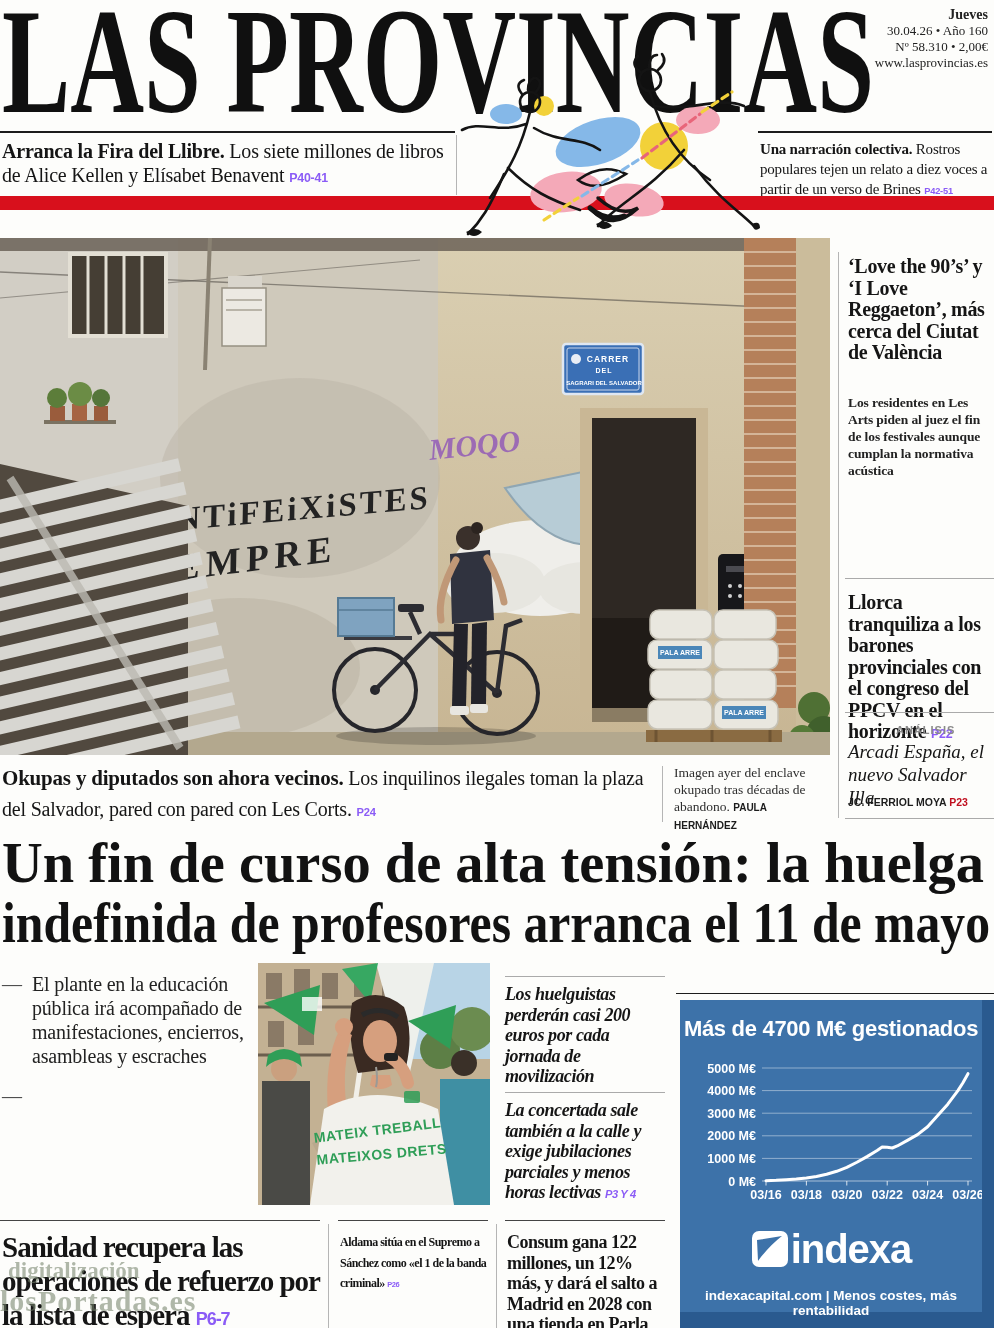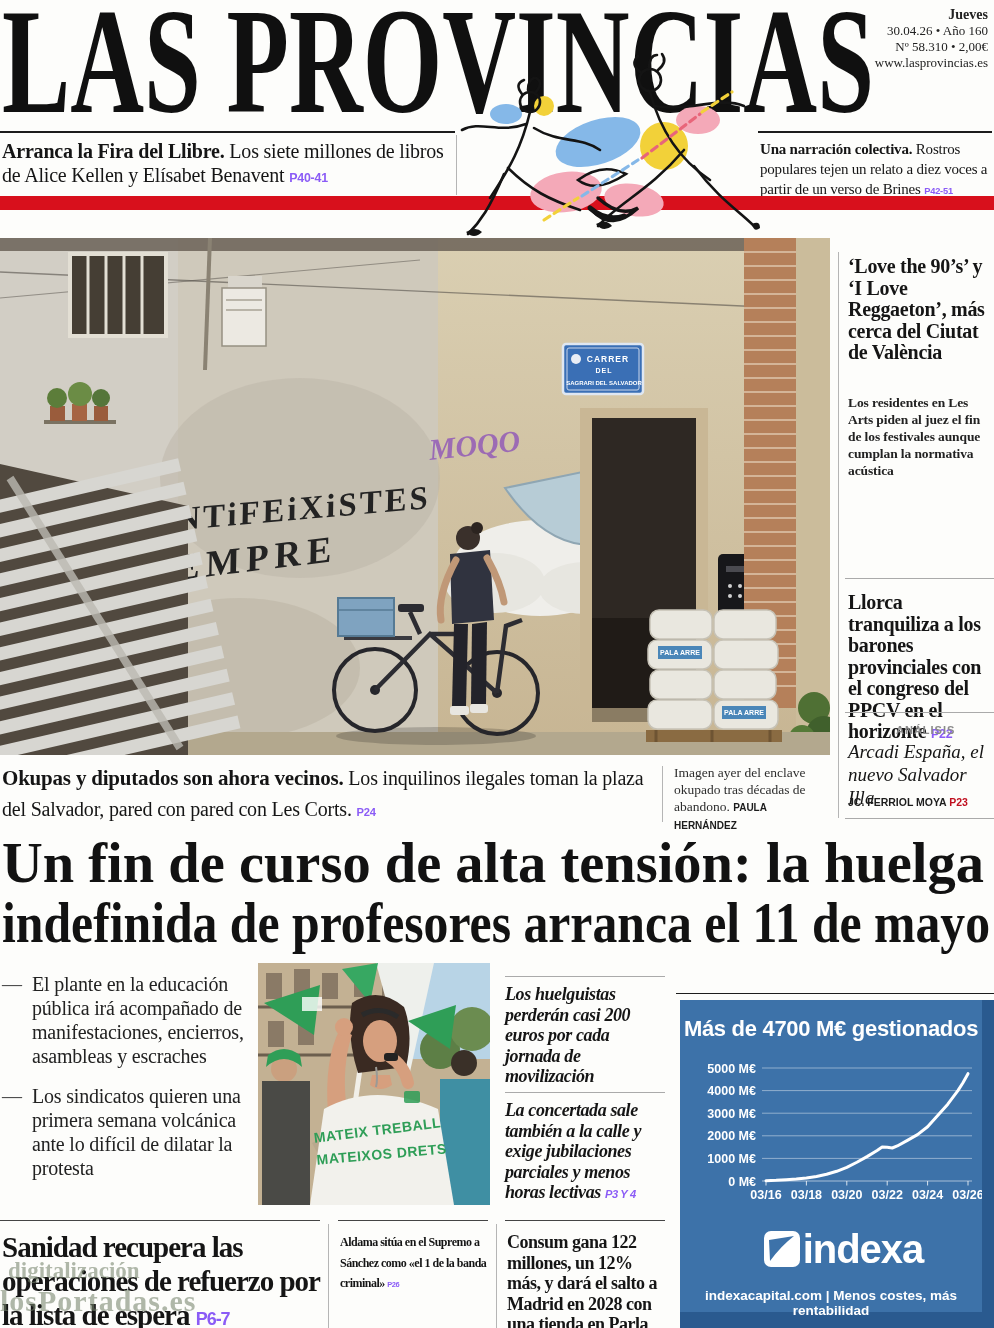--- a/index.html
+++ b/index.html
@@ -324,21 +324,20 @@
     <text x="2" y="110" font-weight="bold" font-size="57" fill="#121212" textLength="988" lengthAdjust="spacingAndGlyphs" font-family="Liberation Serif, serif">indefinida de profesores arranca el 11 de mayo</text>
   </svg>
 
   <div class="abs" style="left:2px;top:972px;width:250px;">
     <div class="bullet">
       <span class="dash">—</span>
       <span>El plante en la educación pública irá acompañado de manifestaciones, encierros, asambleas y escraches</span>
     </div>
     <div class="bullet">
       <span class="dash">—</span>
-      <span>Los sindicatos quieren una primera semana volcánica ante lo difícil de dilatar la protesta</span>
     </div>
   </div>
 
   <svg class="abs" style="left:258px;top:963px;" width="232" height="242" viewBox="0 0 232 242">
     <rect width="232" height="242" fill="#c3b193"></rect>
     <rect x="148" y="0" width="84" height="96" fill="#b8d4e6"></rect>
     <circle cx="182" cy="86" r="20" fill="#5d7f46"></circle>
       <circle cx="214" cy="66" r="22" fill="#6b8c50"></circle>
     <g fill="#8a7a66">
       <rect x="8" y="10" width="16" height="26"></rect>
@@ -417,21 +416,21 @@
         <line x1="166.8" y1="125" x2="166.8" y2="129.5" stroke="rgba(255,255,255,0.8)" stroke-width="1"></line>
         <text x="166.8" y="143" text-anchor="middle" fill="#fff" font-size="12.5" font-weight="bold" font-family="Liberation Sans, sans-serif">03/20</text>
         <line x1="207.2" y1="125" x2="207.2" y2="129.5" stroke="rgba(255,255,255,0.8)" stroke-width="1"></line>
         <text x="207.2" y="143" text-anchor="middle" fill="#fff" font-size="12.5" font-weight="bold" font-family="Liberation Sans, sans-serif">03/22</text>
         <line x1="247.60000000000002" y1="125" x2="247.60000000000002" y2="129.5" stroke="rgba(255,255,255,0.8)" stroke-width="1"></line>
         <text x="247.60000000000002" y="143" text-anchor="middle" fill="#fff" font-size="12.5" font-weight="bold" font-family="Liberation Sans, sans-serif">03/24</text>
         <line x1="288" y1="125" x2="288" y2="129.5" stroke="rgba(255,255,255,0.8)" stroke-width="1"></line>
         <text x="288" y="143" text-anchor="middle" fill="#fff" font-size="12.5" font-weight="bold" font-family="Liberation Sans, sans-serif">03/26</text>
         <polyline points="86,124.661 96.1,124.322 106.2,123.757 116.3,123.079 126.4,122.062 136.5,120.48 146.6,118.22 156.7,115.282 166.8,111.44 176.9,106.24199999999999 187,100.592 197.10000000000002,94.49 202.14999999999998,91.1 207.2,91.326 212.25,92.004 217.3,89.97 227.39999999999998,84.32 237.5,78.67 247.60000000000002,70.76 257.7,59.46000000000001 267.8,48.16 277.9,34.599999999999994 282.95,26.689999999999998 288,17.650000000000006" fill="none" stroke="#ffffff" stroke-width="3" stroke-linecap="round" stroke-linejoin="round"></polyline>
       </svg>
-    <div class="abs" style="left:0;top:230px;width:302px;display:flex;justify-content:center;align-items:center;gap:2px;margin-left:12px;">
+    <div class="abs" style="left:0;top:230px;width:302px;display:flex;justify-content:center;align-items:center;gap:2px;">
       <svg width="38" height="38" viewBox="0 0 38 38">
         <rect x="1" y="1" width="36" height="36" rx="7" fill="#ffffff"></rect>
         <path d="M6 10 L31 6 Q18 16 7 31 Z" fill="#3d72a9"></path>
       </svg>
       <span class="bold" style="font-size:40px;letter-spacing:-1px;line-height:38px;">indexa</span>
     </div>
     <div class="abs bold" style="left:0;top:288px;width:302px;text-align:center;font-size:13.5px;">indexacapital.com | Menos costes, más rentabilidad</div>
   </div>
 
   <div class="hrule" style="left:0;top:1220px;width:320px;height:1px;background:#444;"></div>

